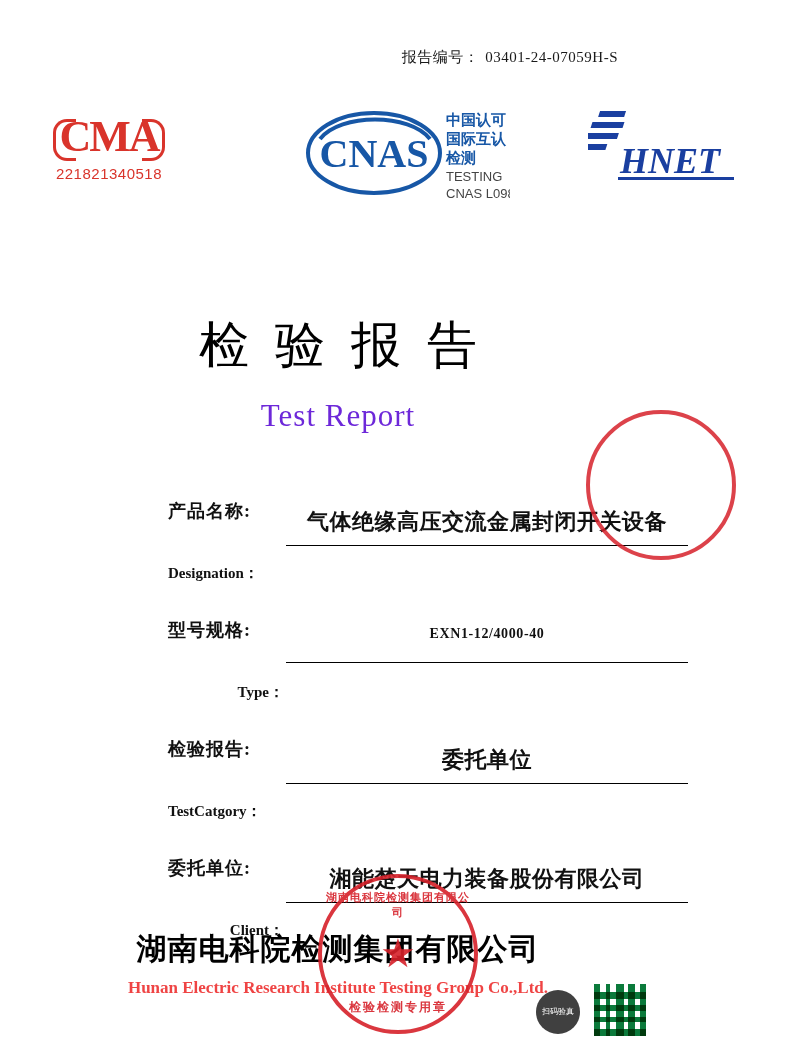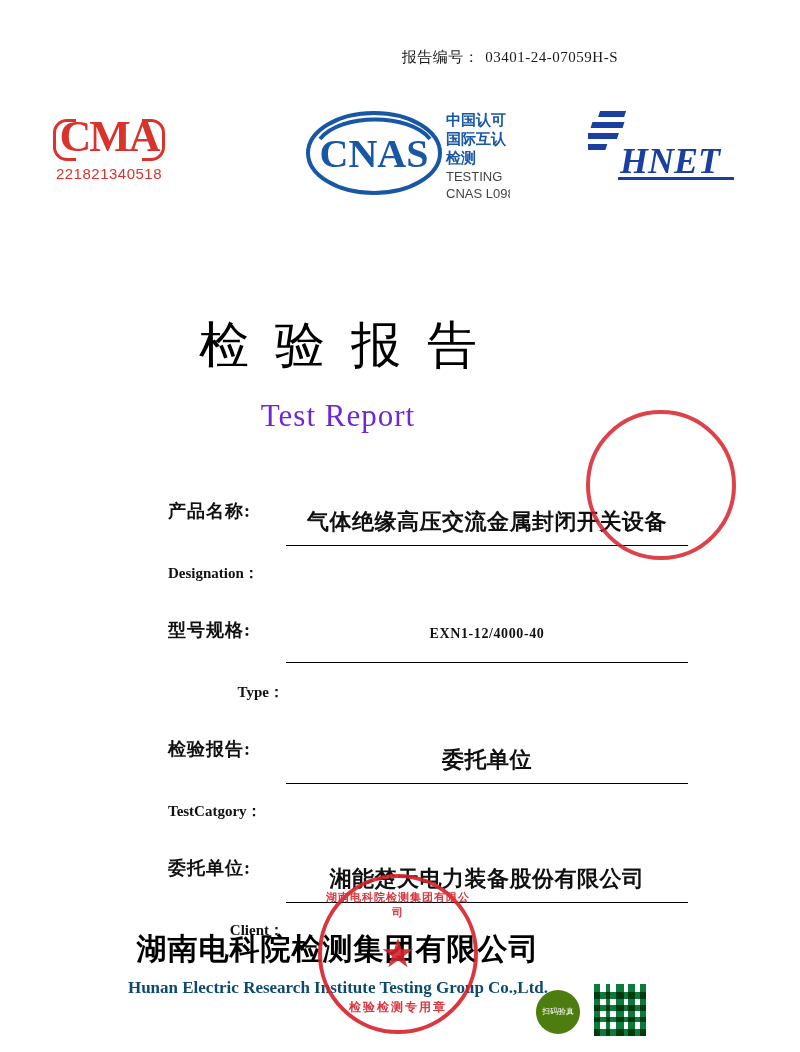--- a/index.html
+++ b/index.html
@@ -179,21 +179,21 @@
     font-size: 30px;
     font-weight: bold;
     letter-spacing: 1px;
     color: #000;
     font-family: "Liberation Serif", serif;
   }
   .footer .org-en {
     margin-top: 8px;
     font-size: 17px;
     font-weight: bold;
-    color: #0c4a6e;
+    color: #ef4444;
     font-family: "Liberation Serif", serif;
   }
 
   
   .seal {
     position: absolute;
     left: 318px; bottom: 18px;
     width: 160px; height: 160px;
     border: 4px solid #d6212a;
     border-radius: 50%;
@@ -237,21 +237,21 @@
     background:
       linear-gradient(90deg,#0b7a3b 0 12%, transparent 12% 24%, #0b7a3b 24% 30%, transparent 30% 42%, #0b7a3b 42% 58%, transparent 58% 66%, #0b7a3b 66% 78%, transparent 78% 88%, #0b7a3b 88% 100%),
       linear-gradient(0deg,#0b7a3b 0 14%, transparent 14% 26%, #0b7a3b 26% 36%, transparent 36% 48%, #0b7a3b 48% 60%, transparent 60% 72%, #0b7a3b 72% 84%, transparent 84% 100%);
     background-blend-mode: multiply;
   }
   .qr-round {
     position: absolute;
     right: 96px; bottom: 18px;
     width: 44px; height: 44px;
     border-radius: 50%;
-    background: #4d7c0f;
+    background: #404040;
     color: #fff;
     font-size: 8px;
     font-family: "Liberation Sans", sans-serif;
     display: flex; align-items: center; justify-content: center;
     text-align: center;
     line-height: 1.1;
   }
 </style>
 </head>
 <body>

